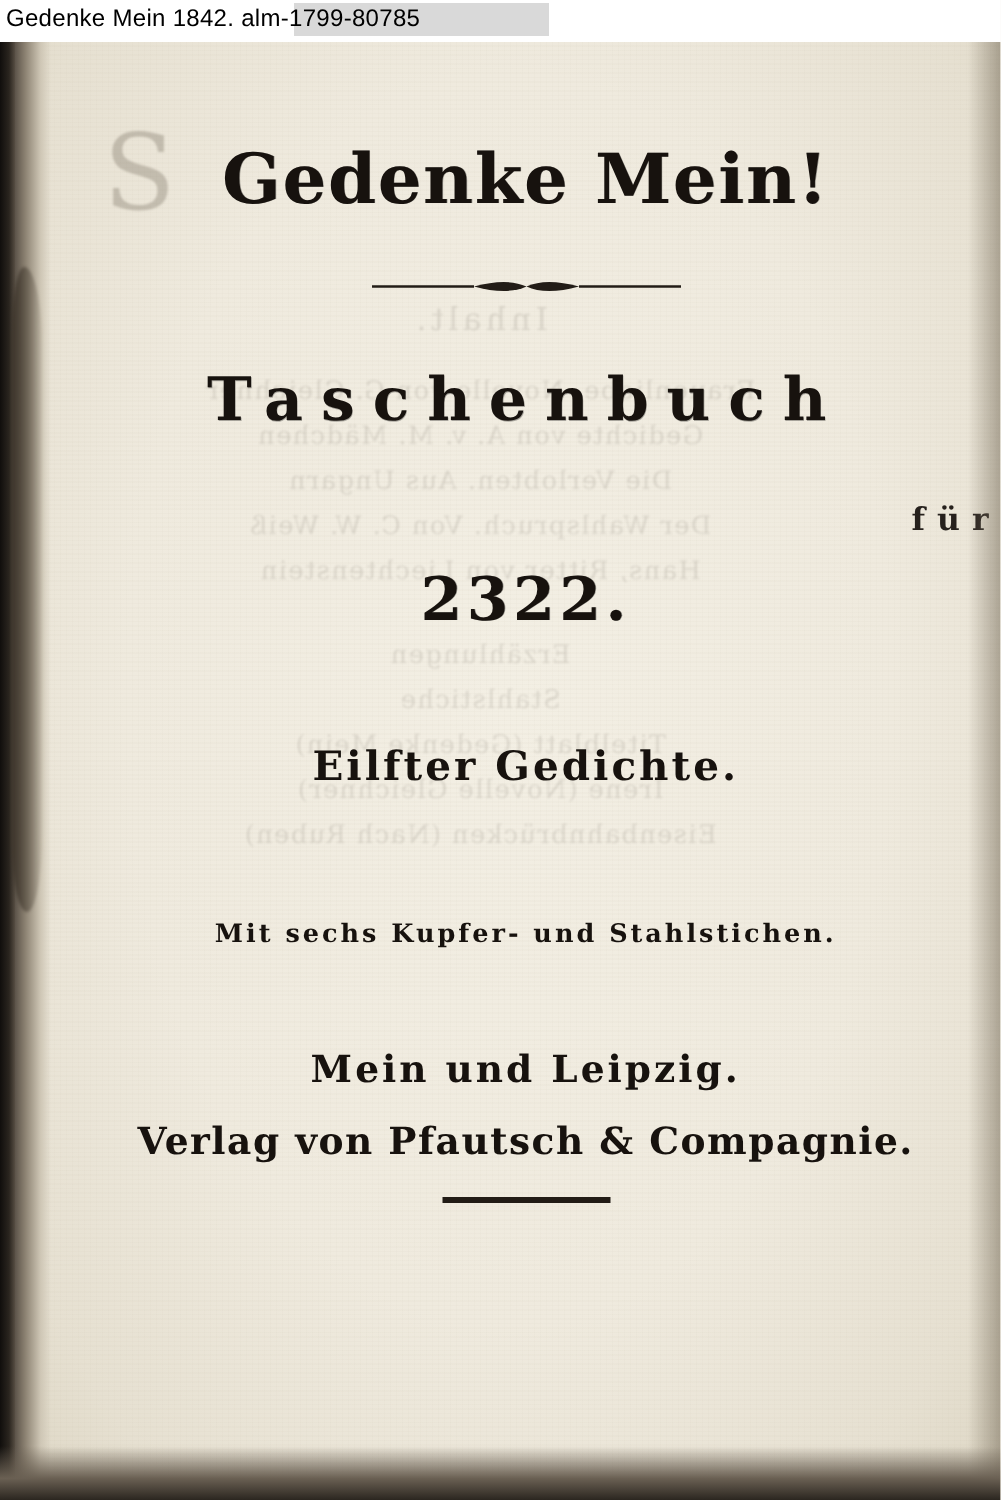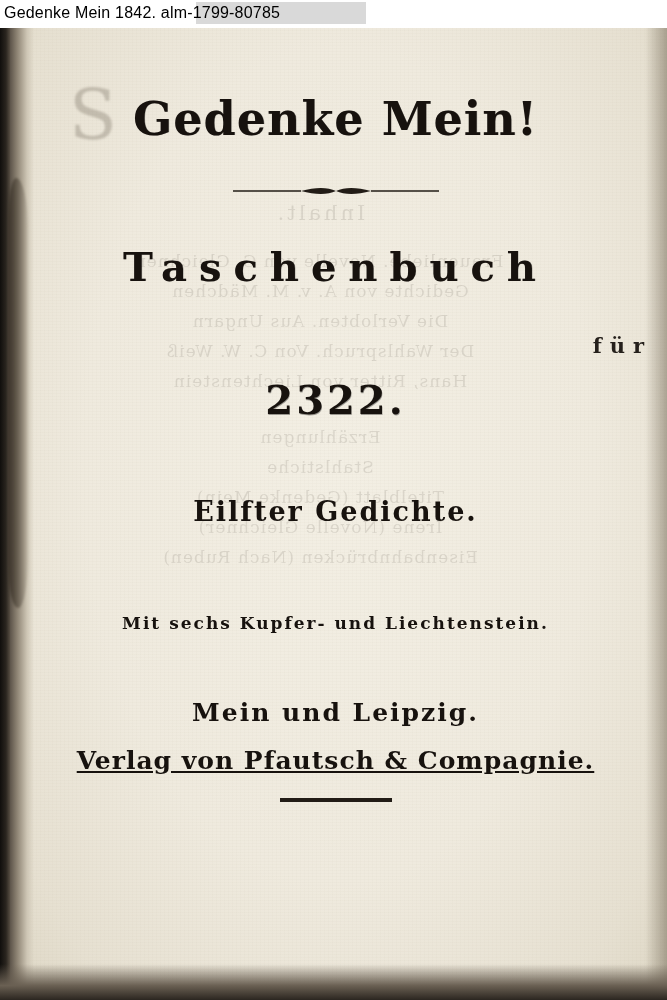--- a/index.html
+++ b/index.html
@@ -152,21 +152,21 @@
     font-size: 70px;
     line-height: 90px;
     text-align: center;
     filter: blur(0.8px);
     pointer-events: none;
   }
 
   
   #titleblock {
     position: absolute;
-    left: 19px;
+    left: 34px;
     top: 0;
     width: 633px;
     height: 972px;
     text-align: center;
     color: #171310;
   }
 
   .fraktur {
     font-family: "DejaVu Serif", serif;
     font-weight: bold;
@@ -230,21 +230,20 @@
     left: 0; top: 670px; width: 633px;
     font-size: 25px;
     letter-spacing: 2px;
   }
 
   #t-publisher {
     position: absolute;
     left: 0; top: 718px; width: 633px;
     font-size: 25px;
     letter-spacing: 1px;
-    text-decoration: underline;
   }
 
   #rule-bottom {
     position: absolute;
     left: 50%; top: 770px;
     transform: translateX(-50%);
     width: 112px; height: 4px;
     background: #221c16;
   }
 
@@ -300,21 +299,21 @@
     </svg>
 
     <div id="t-taschenbuch" class="fraktur">Taschenbuch</div>
 
     <div id="t-fuer" class="fraktur ink-fade">für</div>
 
     <div id="t-year" class="fraktur">2322.</div>
 
     <div id="t-jahrgang" class="fraktur">Eilfter Gedichte.</div>
 
-    <div id="t-stiche" class="fraktur">Mit sechs Kupfer- und Liechtenstein.</div>
+    <div id="t-stiche" class="fraktur">Mit sechs Kupfer- und Stahlstichen.</div>
 
     <div id="t-cities" class="fraktur">Mein und Leipzig.</div>
 
     <div id="t-publisher" class="fraktur">Verlag von Pfautsch &amp; Compagnie.</div>
 
     <div id="rule-bottom"></div>
 
   </div>
 
   <div id="gutter">

